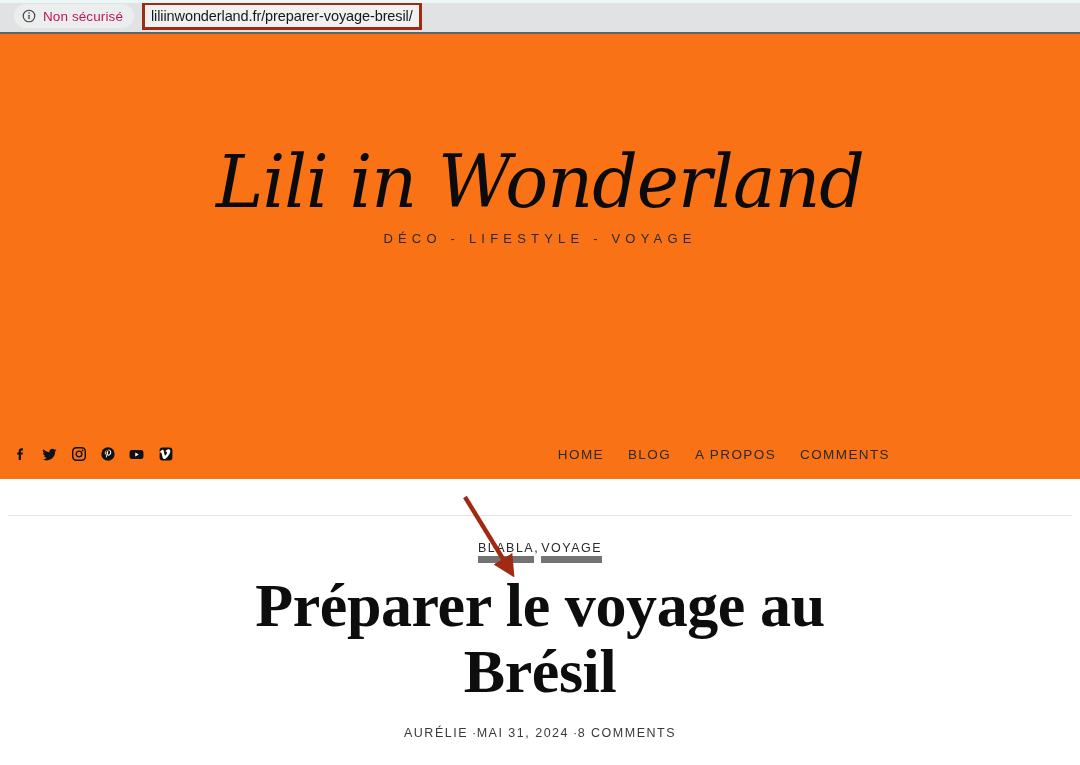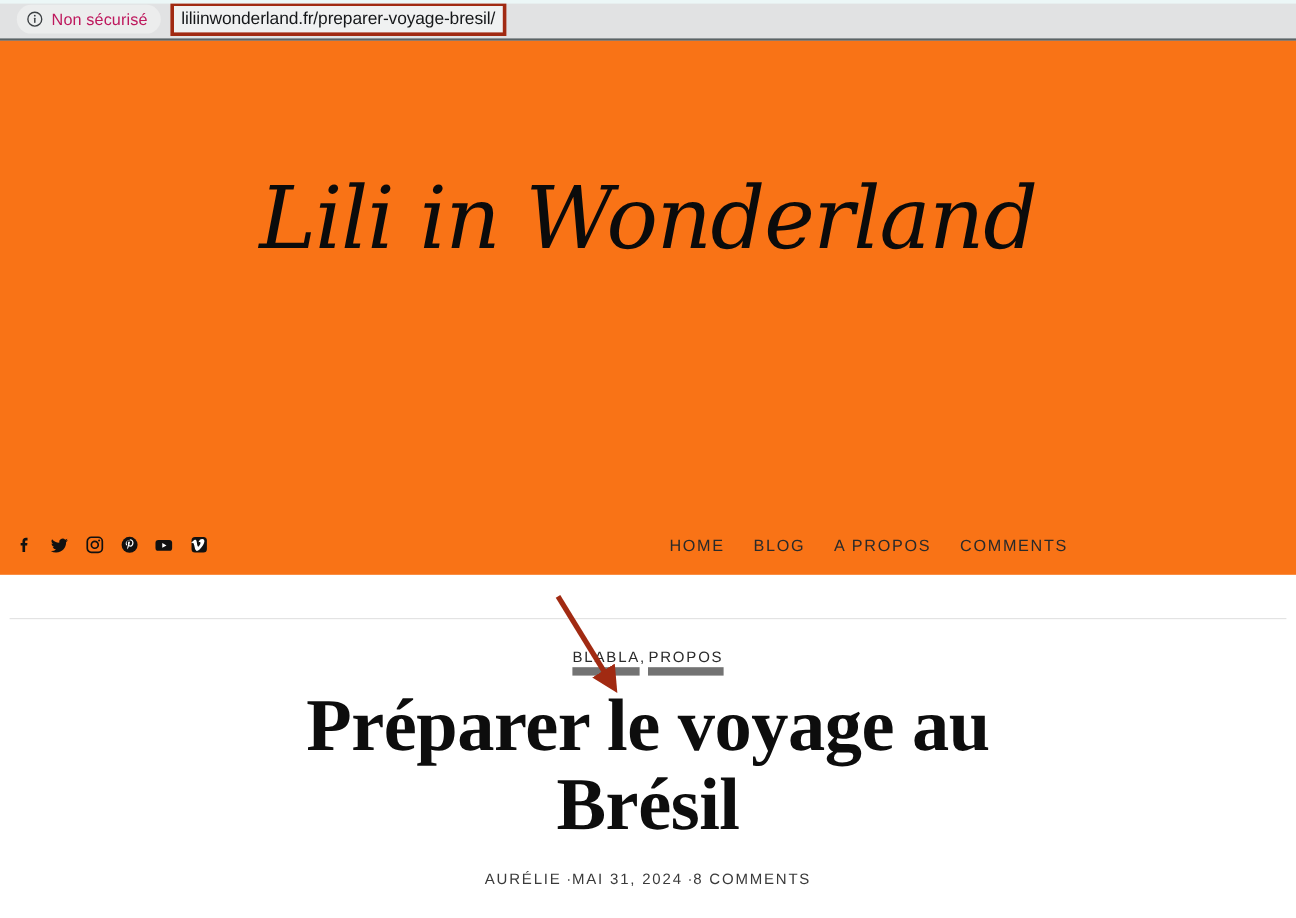--- a/index.html
+++ b/index.html
@@ -225,20 +225,21 @@
   <div id="url-highlight">
     <span id="url-text">liliinwonderland.fr/preparer-voyage-bresil/</span>
   </div>
 
 </div>
 
 <div id="site-header">
 
   <div id="logo-block">
     <div id="logo-wordmark">Lili in Wonderland</div>
+    <div id="logo-tagline">DÉCO - LIFESTYLE - VOYAGE</div>
   </div>
 
   <div id="utility-row">
 
     <div id="social-list">
 
       <span class="social-link">
         <svg viewBox="0 0 24 24" width="16" height="16" fill="currentColor" aria-hidden="true">
           <path d="M15.3 3.3h-2.4c-2.6 0-4.3 1.7-4.3 4.4v2h-2.3v3.1h2.3V21h3.3v-8.2h2.5l.4-3.1h-2.9V8.1c0-.9.3-1.5 1.5-1.5h1.5V3.3z"></path>
         </svg>
@@ -289,21 +290,21 @@
     </nav>
 
   </div>
 
   <div id="header-rule"></div>
 </div>
 
 <div id="article-head">
 
   <div id="category-list">
-    <a class="category-link">BLABLA</a><span class="category-sep">, </span><a class="category-link">PROPOS</a>
+    <a class="category-link">BLABLA</a><span class="category-sep">, </span><a class="category-link">VOYAGE</a>
   </div>
 
   <h1 id="article-title">Préparer le voyage au Brésil</h1>
 
   <div id="article-meta">
     <span>AURÉLIE</span><span class="meta-sep"> ·</span><span>MAI 31, 2024</span><span class="meta-sep"> ·</span><span>8 COMMENTS</span>
   </div>
 
 </div>
 

